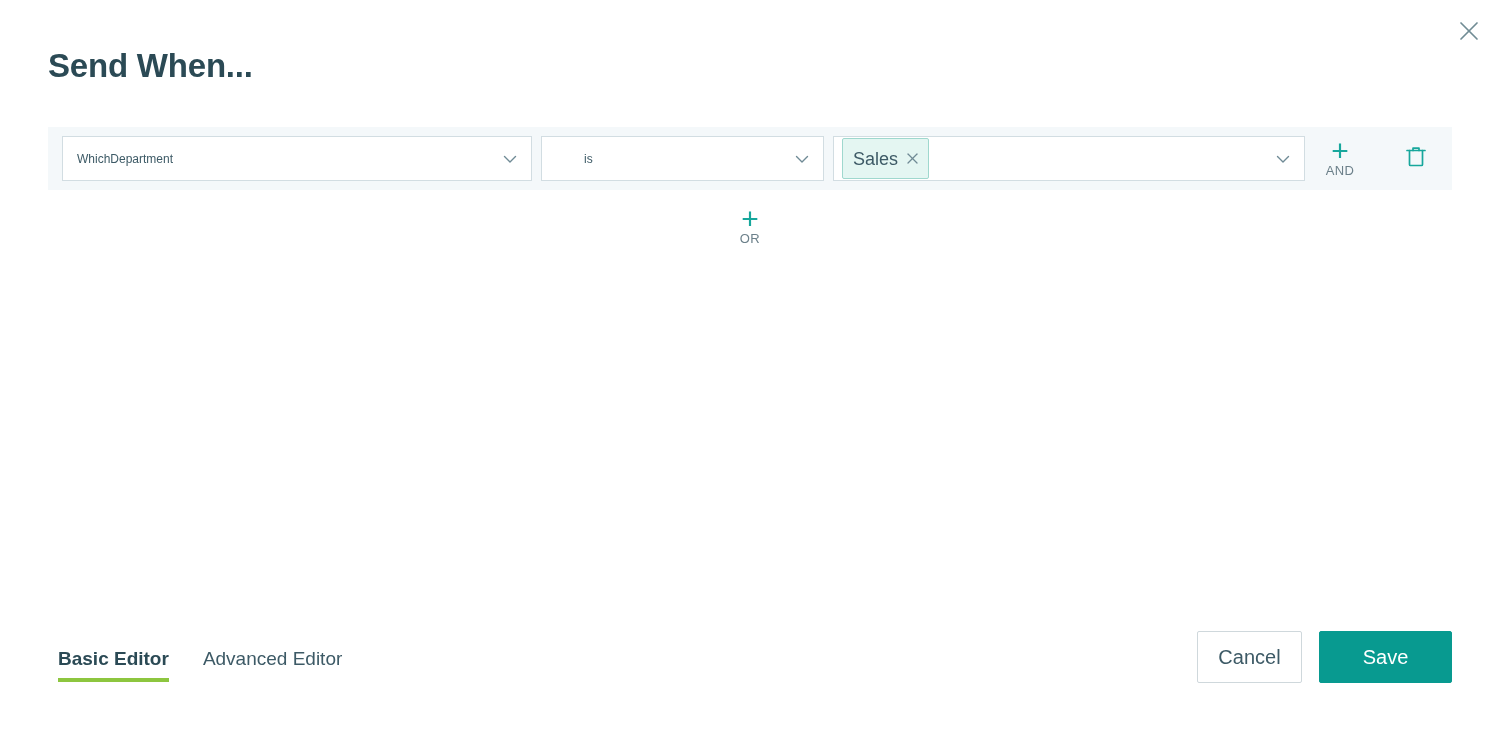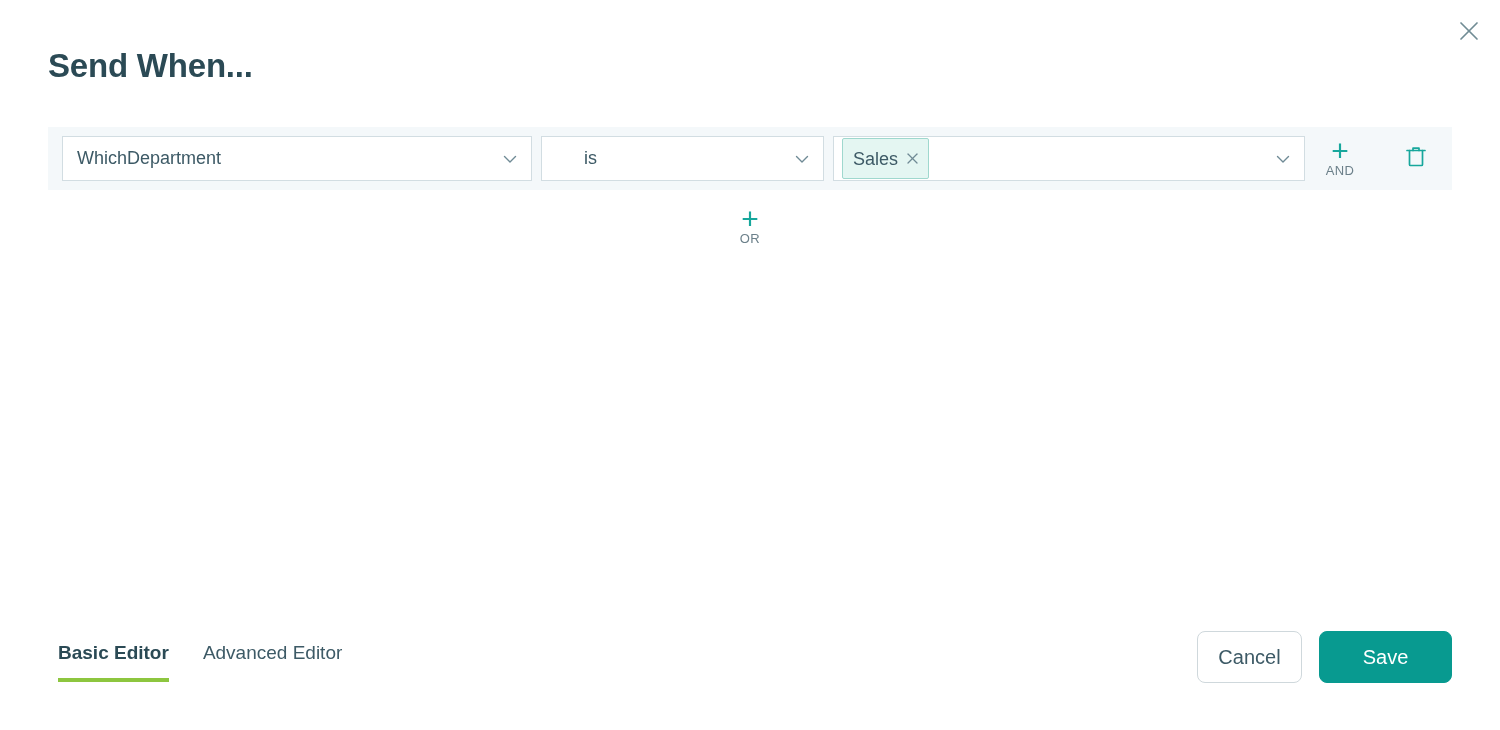--- a/index.html
+++ b/index.html
@@ -64,21 +64,21 @@
     position: relative;
     height: 45px;
     background: #ffffff;
     border: 1px solid #d2dde2;
     display: flex;
     align-items: center;
     padding: 0 34px 0 14px;
     cursor: pointer;
   }
   .field-text {
-    font-size: 18px;
+    font-size: 12px;
     color: #3d5a66;
     white-space: nowrap;
     overflow: hidden;
     text-overflow: ellipsis;
   }
   .chevron {
     position: absolute;
     right: 12px;
     top: 50%;
     transform: translateY(-50%);
@@ -170,21 +170,21 @@
     left: 58px;
     bottom: 48px;
     display: flex;
     align-items: flex-end;
     gap: 34px;
   }
   .tab {
     position: relative;
     font-size: 19px;
     color: #2b4a55;
-    padding-bottom: 18px;
+    padding-bottom: 12px;
     cursor: pointer;
     white-space: nowrap;
   }
   .tab.active { font-weight: bold; }
   .tab.active::after {
     content: "";
     position: absolute;
     left: 0;
     right: 0;
     bottom: 0;
@@ -201,21 +201,21 @@
     align-items: center;
     gap: 17px;
   }
   .btn {
     height: 52px;
     display: flex;
     align-items: center;
     justify-content: center;
     font-size: 20px;
     cursor: pointer;
-    border-radius: 8px;
+    border-radius: 2px;
   }
   .btn-cancel {
     width: 105px;
     background: #ffffff;
     border: 1px solid #cfd8dc;
     color: #3d5a66;
   }
   .btn-save {
     width: 133px;
     background: #089a90;

